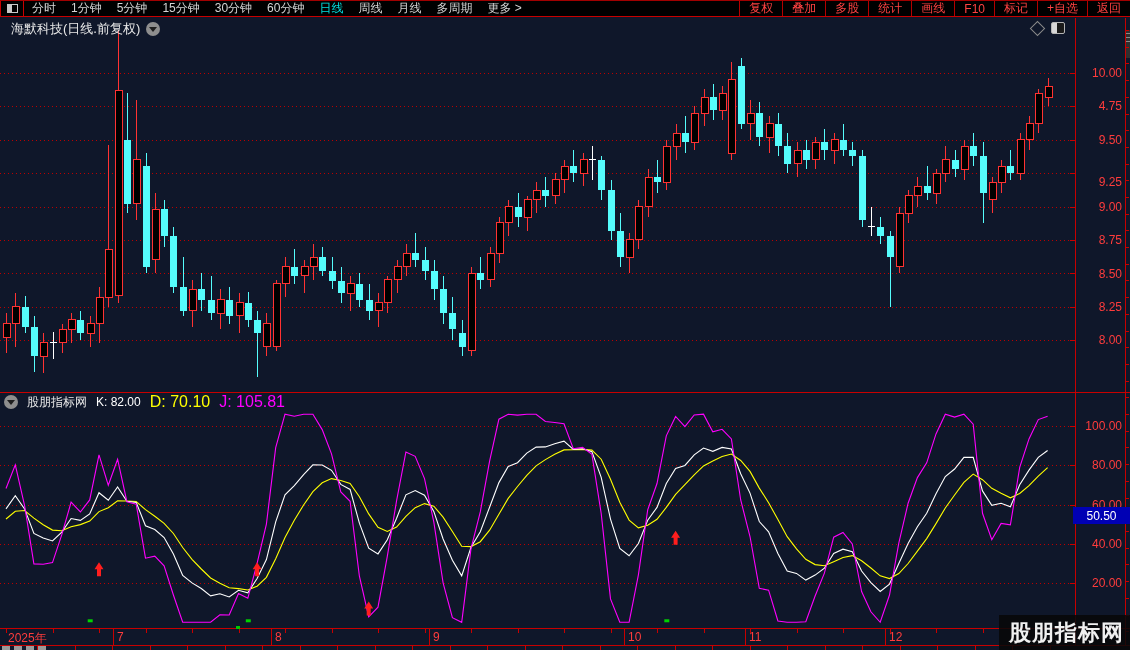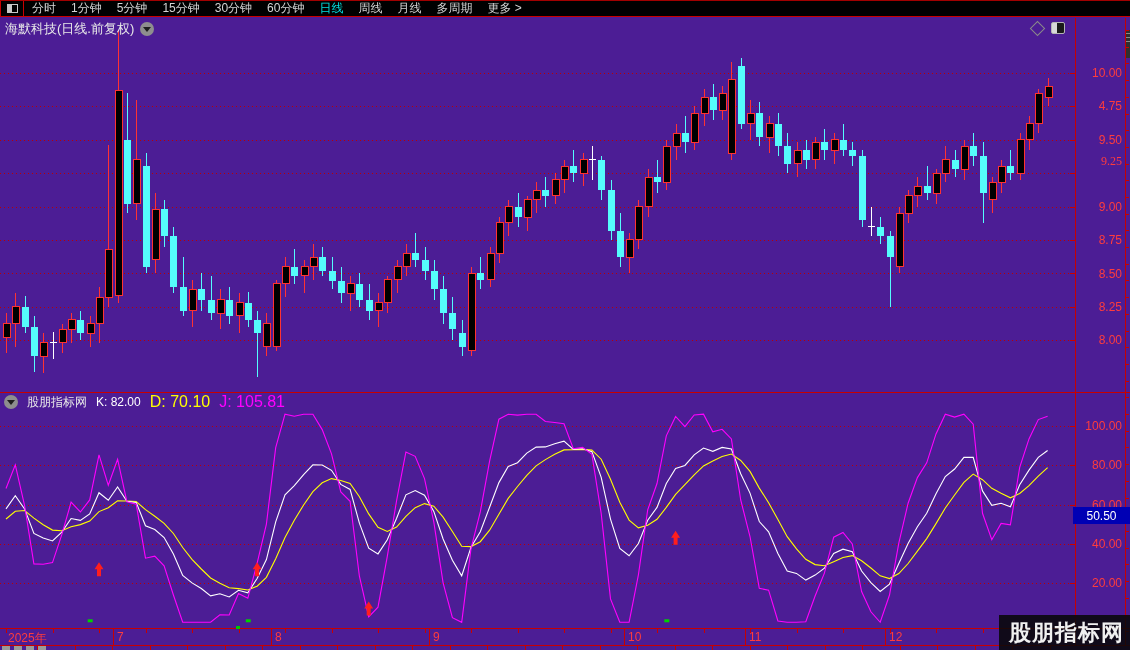--- a/index.html
+++ b/index.html
@@ -1,29 +1,29 @@
 <!DOCTYPE html>
 <html><head>
 <meta charset="utf-8">
 <style>
   html,body{margin:0;padding:0;background:#000;}
-  #app{position:relative;width:1130px;height:650px;background:#4c1d95;overflow:hidden;
+  #app{position:relative;width:1130px;height:650px;background:#0f172a;overflow:hidden;
        font-family:"Liberation Sans","DejaVu Sans",sans-serif;-webkit-font-smoothing:none;}
   
   .tb{position:absolute;top:0;left:0;width:1130px;height:17px;background:#000;
       border-top:1px solid #a00000;border-bottom:1px solid #c80000;display:flex;align-items:stretch;box-sizing:border-box;}
   .tb-iconbox{width:22px;border-right:1px solid #c80000;border-left:1px solid #c80000;display:flex;align-items:center;justify-content:center;}
   .half-sq{width:11px;height:9px;border:1px solid #c8c8c8;box-sizing:border-box;background:linear-gradient(90deg,#c8c8c8 0 45%,#000 45%);}
   .tb-left{display:flex;align-items:center;padding-left:8px;}
   .tbi{font-size:12px;color:#d4d4d4;margin-right:15px;white-space:nowrap;cursor:default;}
   .tbi.act{color:#00e0e0;}
   .tb-right{margin-left:auto;display:flex;align-items:stretch;}
   .tbr{font-size:12px;color:#ff4242;border-left:1px solid #b40000;padding:0 9px;display:flex;align-items:center;white-space:nowrap;}
   
-  .titlerow{position:absolute;top:20px;left:5px;z-index:6;display:inline-flex;align-items:center;gap:6px;}
+  .titlerow{position:absolute;top:20px;left:11px;z-index:6;display:inline-flex;align-items:center;gap:6px;}
   .title-txt{font-size:13px;color:#e8e8e8;white-space:nowrap;}
   .chev-circle{width:14px;height:14px;border-radius:50%;background:#8e8e8e;position:relative;}
   .chev-circle::after{content:"";position:absolute;left:3px;top:5px;border-left:4px solid transparent;
       border-right:4px solid transparent;border-top:5px solid #1e1e1e;}
   .win-icons{position:absolute;top:22px;left:1032px;z-index:6;display:flex;gap:8px;align-items:center;}
   .diamond{width:9px;height:9px;border:1px solid #8a8a8a;transform:rotate(45deg);}
   .pane-sq{width:14px;height:12px;border:1px solid #b4b4b4;border-radius:2px;box-sizing:border-box;
       background:linear-gradient(90deg,#d8d8d8 0 45%,#1a1a1a 45%);}
   
   .ind-header{position:absolute;top:395px;left:4px;z-index:6;display:inline-flex;align-items:center;gap:9px;height:14px;}
@@ -65,20 +65,31 @@
         <span class="tbi">1分钟</span>
         <span class="tbi">5分钟</span>
         <span class="tbi">15分钟</span>
         <span class="tbi">30分钟</span>
         <span class="tbi">60分钟</span>
         <span class="tbi act">日线</span>
         <span class="tbi">周线</span>
         <span class="tbi">月线</span>
         <span class="tbi">多周期</span>
         <span class="tbi">更多 &gt;</span>
+      </div>
+    <div class="tb-right">
+        <span class="tbr">复权</span>
+        <span class="tbr">叠加</span>
+        <span class="tbr">多股</span>
+        <span class="tbr">统计</span>
+        <span class="tbr">画线</span>
+        <span class="tbr">F10</span>
+        <span class="tbr">标记</span>
+        <span class="tbr">+自选</span>
+        <span class="tbr">返回</span>
       </div>
   </div>
 
   <div class="titlerow">
     <span class="title-txt">海默科技(日线.前复权)</span>
     <span class="chev-circle"></span>
   </div>
   <div class="win-icons">
     <span class="diamond"></span>
     <span class="pane-sq"></span>
@@ -426,21 +437,21 @@
 
   <div class="watermark">
     <div class="wm1">股朋指标网</div>
   </div>
 <div class="axlab" style="top: 66px;">10.00</div>
     <div class="tick" style="left: 1070px; top: 73px; width: 5px; height: 1px;"></div>
     <div class="axlab" style="top: 99.375px;">4.75</div>
     <div class="tick" style="left: 1070px; top: 106.375px; width: 5px; height: 1px;"></div>
     <div class="axlab" style="top: 132.75px;">9.50</div>
     <div class="tick" style="left: 1070px; top: 139.75px; width: 5px; height: 1px;"></div>
-    <div class="axlab" style="top: 154px; font-family: Liberation Serif, serif;">9.25</div>
+    <div class="axlab" style="top: 175px;">9.25</div>
     <div class="tick" style="left: 1070px; top: 173.125px; width: 5px; height: 1px;"></div>
     <div class="axlab" style="top: 199.5px;">9.00</div>
     <div class="tick" style="left: 1070px; top: 206.5px; width: 5px; height: 1px;"></div>
     <div class="axlab" style="top: 232.875px;">8.75</div>
     <div class="tick" style="left: 1070px; top: 239.875px; width: 5px; height: 1px;"></div>
     <div class="axlab" style="top: 267px;">8.50</div>
     <div class="tick" style="left: 1070px; top: 273.25px; width: 5px; height: 1px;"></div>
     <div class="axlab" style="top: 299.625px;">8.25</div>
     <div class="tick" style="left: 1070px; top: 306.625px; width: 5px; height: 1px;"></div>
     <div class="axlab" style="top: 333px;">8.00</div>

